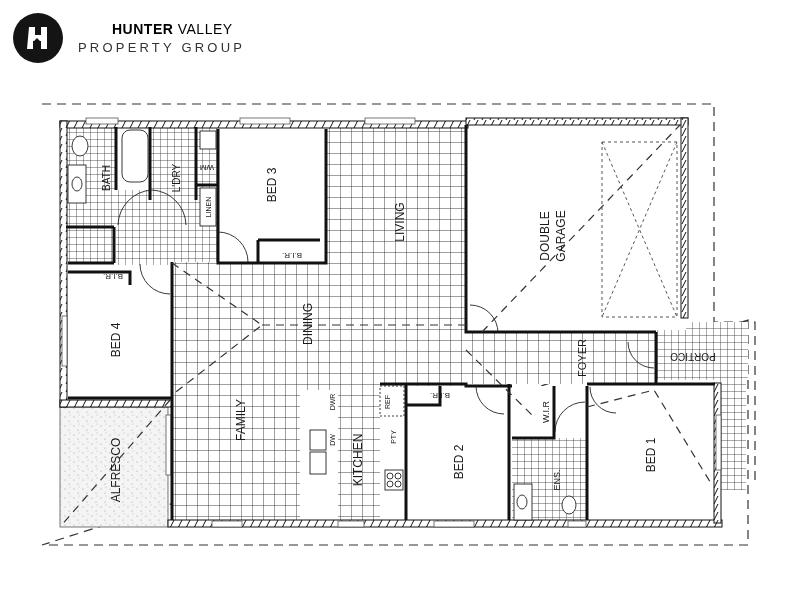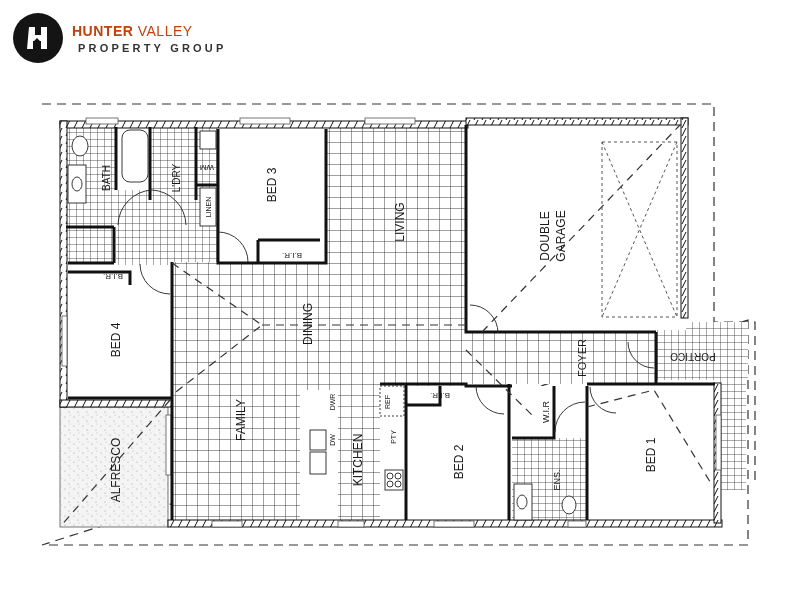--- a/index.html
+++ b/index.html
@@ -1,22 +1,22 @@
 <!DOCTYPE html>
 <html><head>
 <meta charset="utf-8">
 <style>
   html, body { margin: 0; padding: 0; background: #ffffff; }
   body { width: 800px; height: 600px; position: relative; overflow: hidden; font-family: "Liberation Sans", sans-serif; }
   .header { position: absolute; left: 13px; top: 13px; height: 50px; display: flex; align-items: center; }
   .logo-circle { width: 50px; height: 50px; border-radius: 50%; background: #141414; position: relative; }
   .brand { margin-left: 9px; display: flex; flex-direction: column; }
-  .brand-line1 { font-size: 14px; letter-spacing: 0.5px; color: #c2410c; line-height: 16px; }
+  .brand-line1 { font-size: 14px; letter-spacing: 0.5px; color: #000000; line-height: 16px; margin-left: 40px; }
   .brand-line1 b { font-weight: 700; }
-  .brand-line2 { font-size: 11px; letter-spacing: 3.2px; color: #333; margin-top: 3px; margin-left: 6px; font-weight: bold; }
+  .brand-line2 { font-size: 13px; letter-spacing: 3.2px; color: #333; margin-top: 3px; margin-left: 6px; }
   svg.plan { position: absolute; left: 0; top: 0; }
   .lbl { font-family: "Liberation Sans", sans-serif; fill: #1a1a1a; }
 </style>
 </head>
 <body>
 
 <div class="header">
   <div class="logo-circle">
     <svg width="50" height="50" viewBox="0 0 50 50">
       <path d="M16 14 h6 v8 h6 v-8 h6 v22 h-6 v-8 h-1 l-3 -3 l-3 3 h-1 v8 h-6 z" fill="#ffffff"></path>

